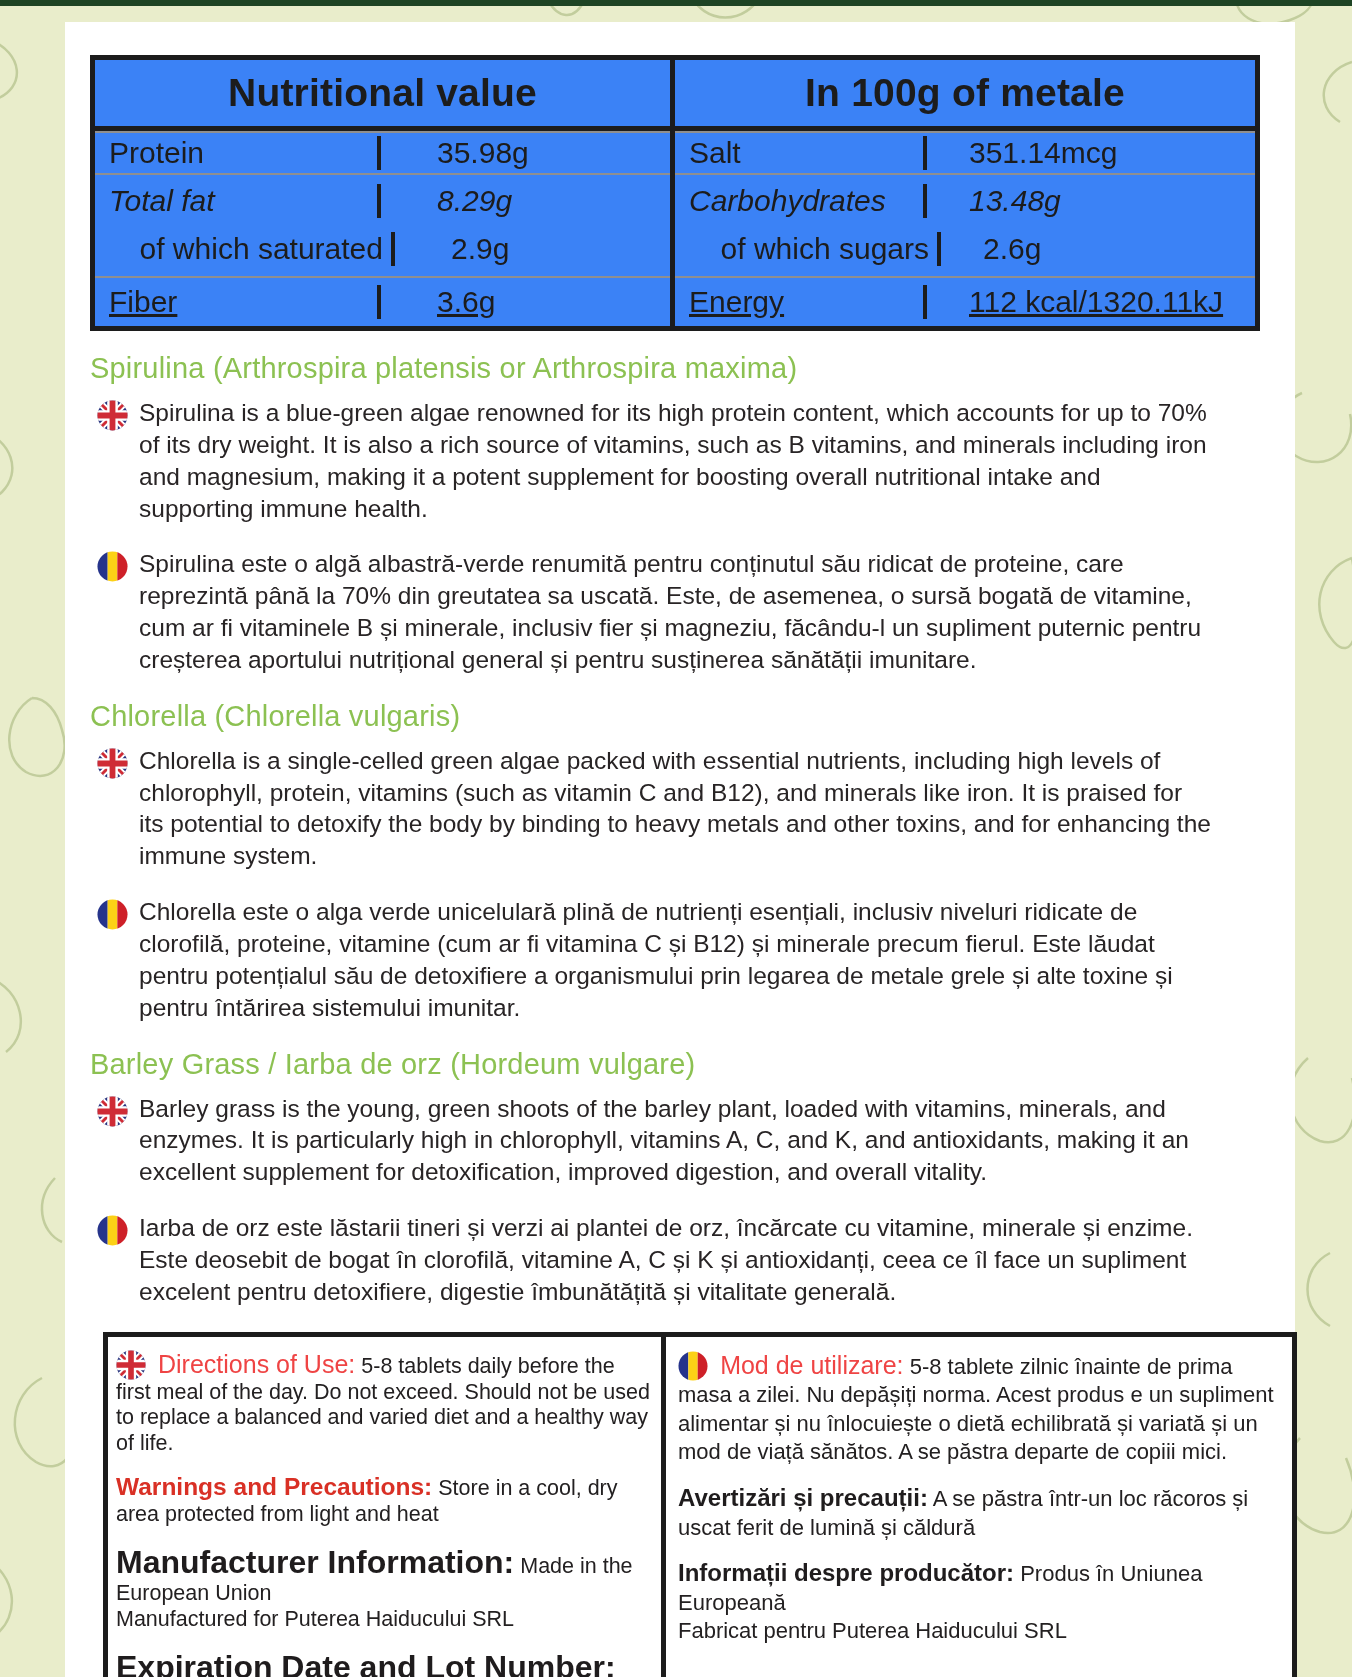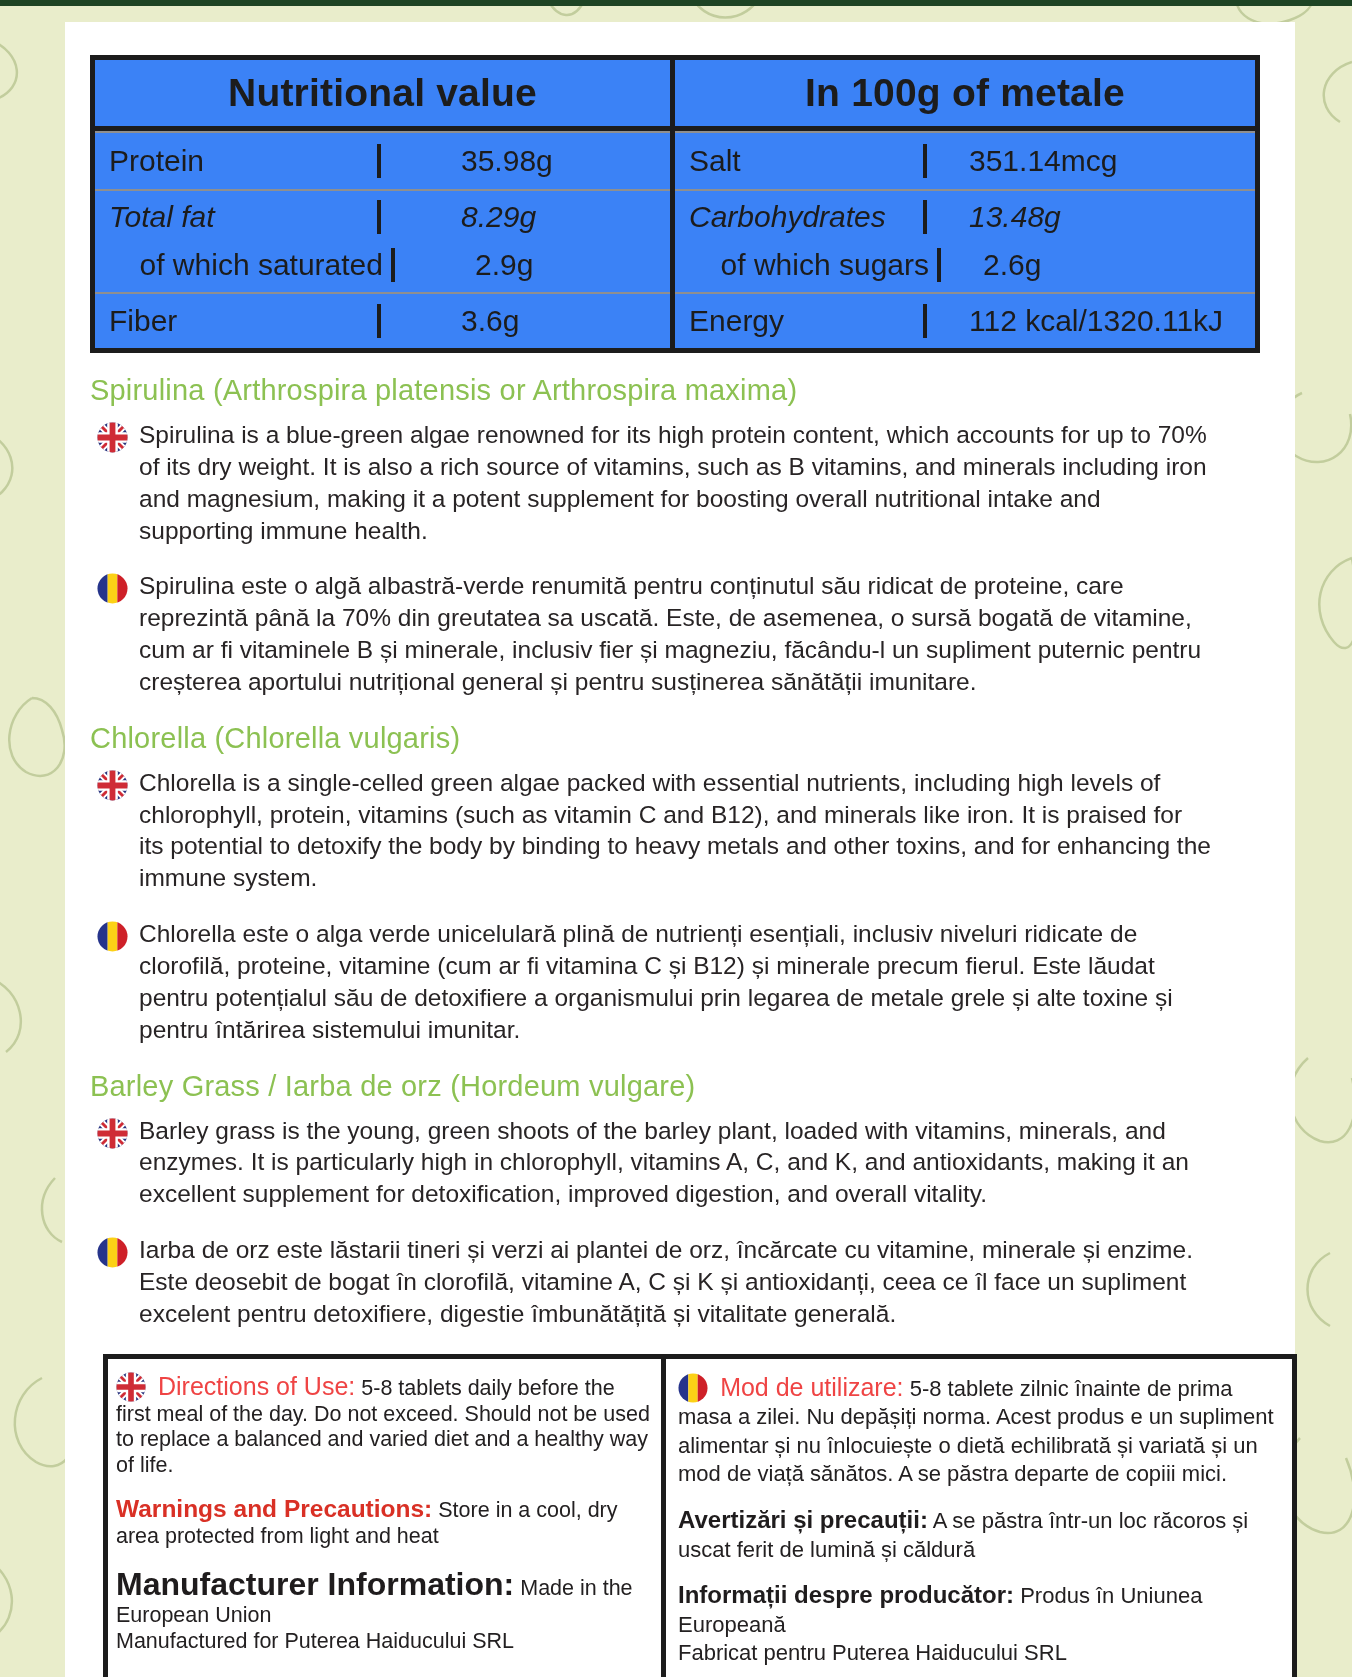--- a/index.html
+++ b/index.html
@@ -22,27 +22,27 @@
     border:5px solid #1c1c1c;background:#3b82f6;
   }
   .nv-half-left{border-right:5px solid #1c1c1c;}
   .nv-head{
     height:66px;display:flex;align-items:center;justify-content:center;
     font-size:39px;font-weight:bold;color:#1c1c1c;
     border-bottom:5px solid #1c1c1c;letter-spacing:0.2px;
   }
   .nv-group{border-top:2px solid #8f8f8f;}
   .nv-group:first-child{border-top:none;}
-  .nv-row{display:flex;align-items:center;height:56px;font-size:30px;color:#1c1c1c;}
+  .nv-row{display:flex;align-items:center;height:40px;font-size:30px;color:#1c1c1c;}
   .nv-row.r-mid1{height:47px;align-items:flex-end;padding-bottom:4px;box-sizing:border-box;font-style:italic;}
   .nv-row.r-mid2{height:54px;}
-  .nv-row.r-last{height:54px;}
+  .nv-row.r-last{height:48px;text-decoration:underline;}
   .nv-lbl{width:282px;box-sizing:border-box;padding-left:14px;flex:0 0 auto;}
   .nv-lbl.indent{text-align:right;padding-right:8px;padding-left:0;margin-left:14px;}
-  .nv-val{flex:1;border-left:4px solid #1c1c1c;padding-left:80px;box-sizing:border-box;}
+  .nv-val{flex:1;border-left:4px solid #1c1c1c;padding-left:56px;box-sizing:border-box;}
   .nv-half-right .nv-lbl{width:248px;}
   .nv-half-right .nv-val{padding-left:42px;}
   
   .sections{padding-left:0;}
   .section-heading{
     font-size:29px;color:#8cc152;margin:21px 0 12px 0;font-weight:400;
     letter-spacing:0.2px;
   }
   .para{
     display:flex;align-items:flex-start;gap:11px;

